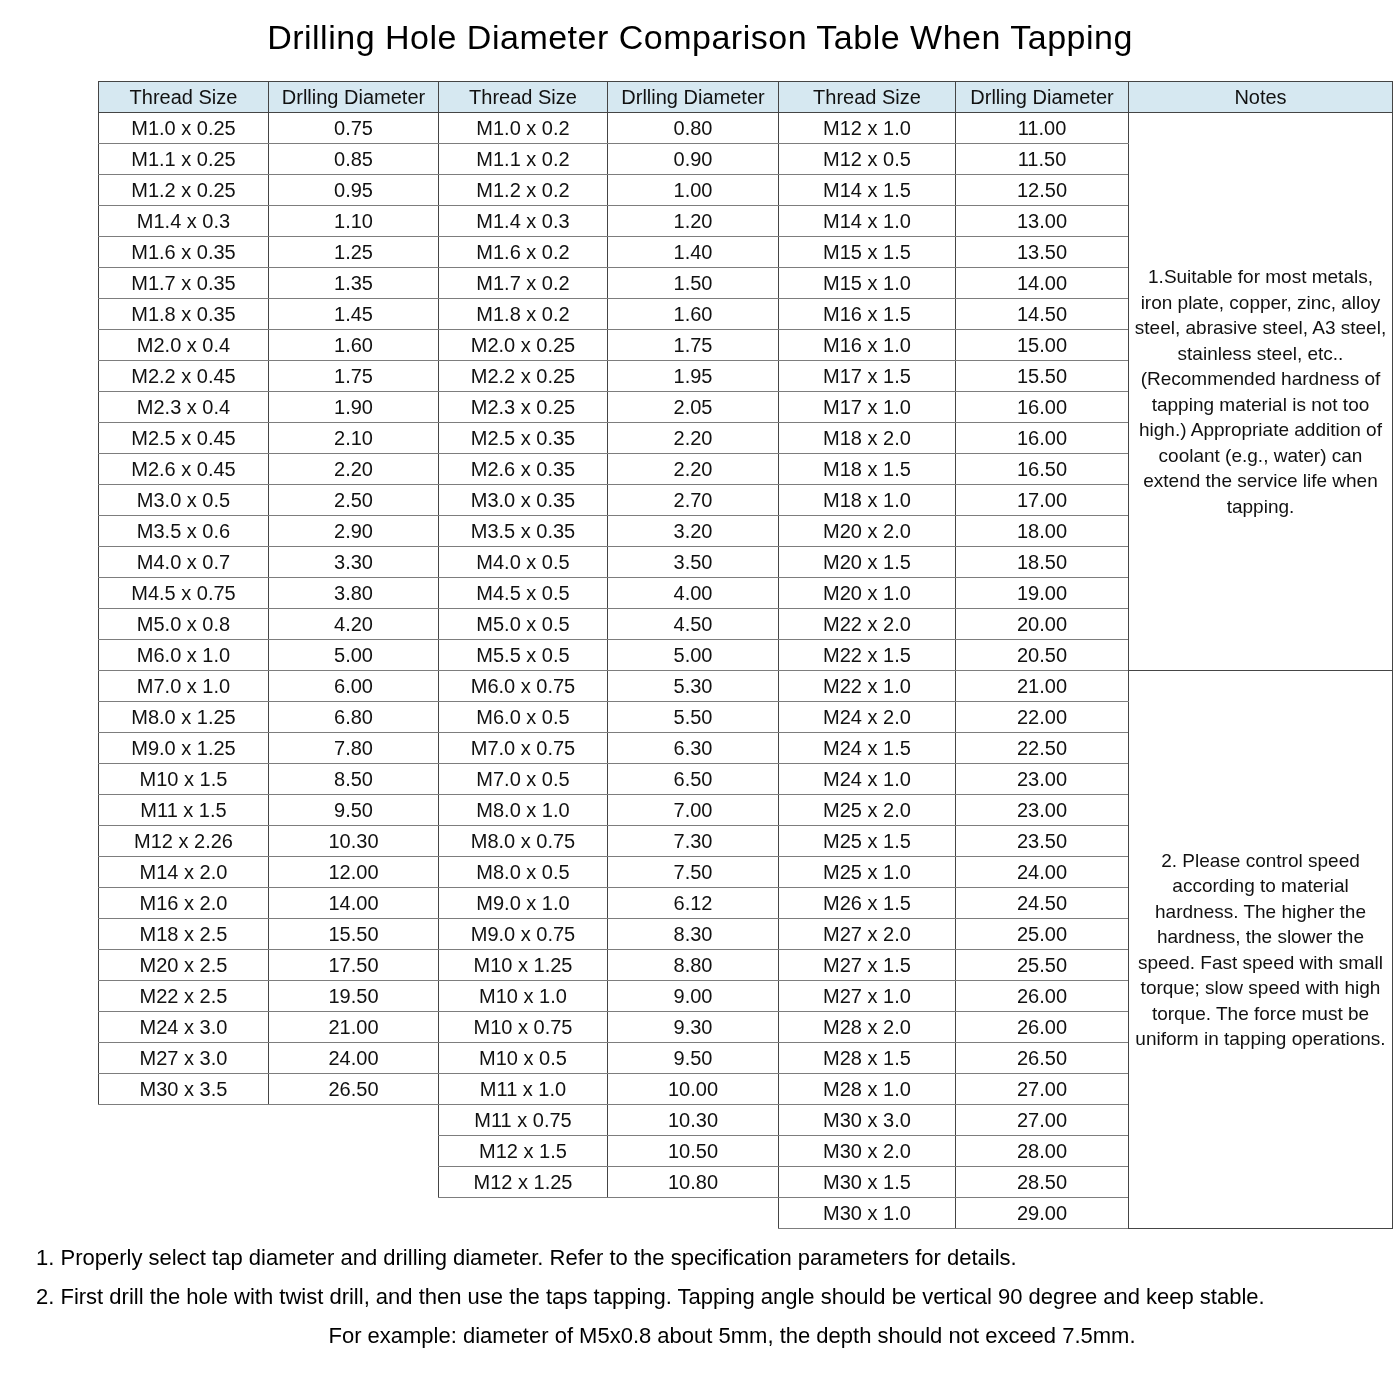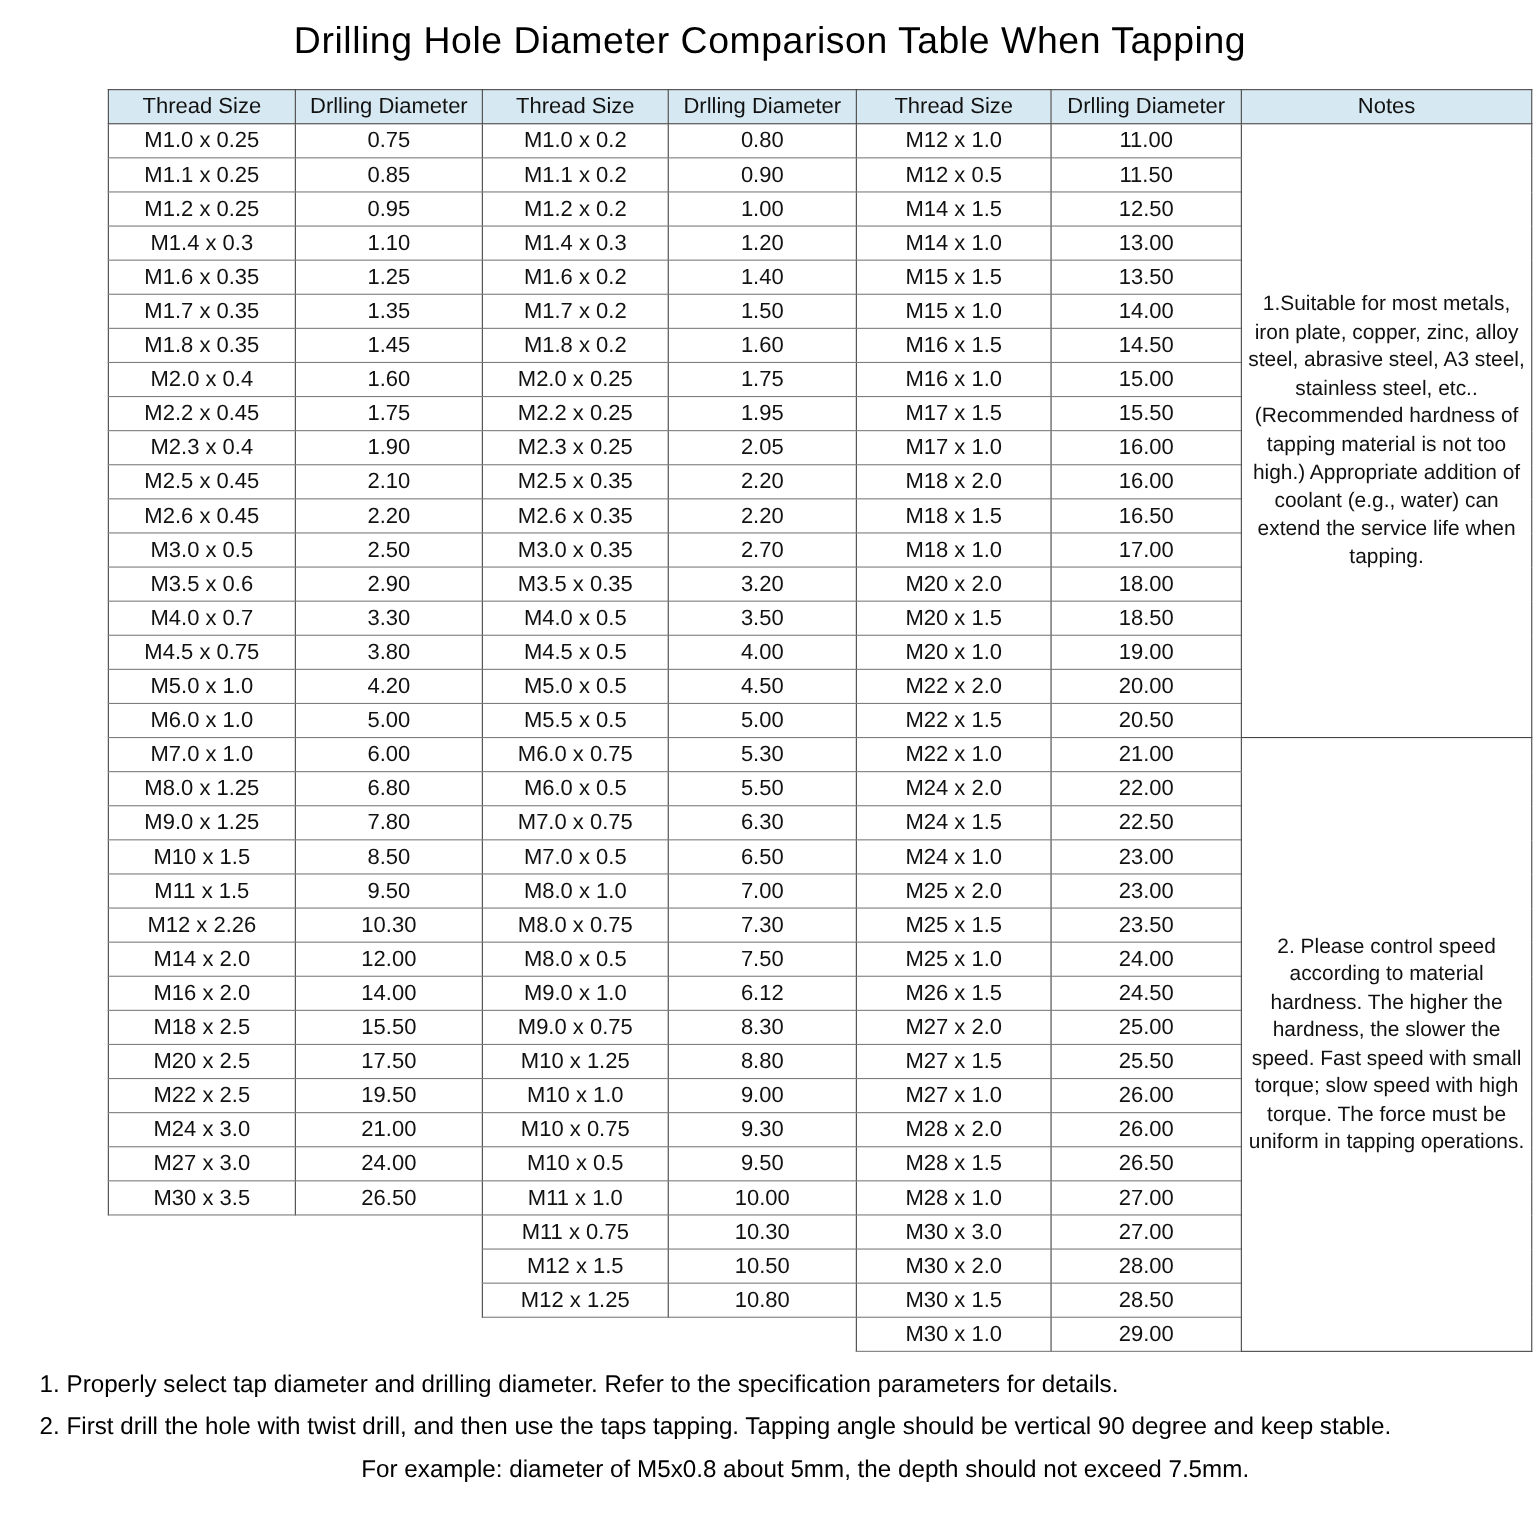--- a/index.html
+++ b/index.html
@@ -222,21 +222,21 @@
       </tr>
       <tr>
         <td>M4.5 x 0.75</td>
         <td>3.80</td>
         <td>M4.5 x 0.5</td>
         <td>4.00</td>
         <td>M20 x 1.0</td>
         <td>19.00</td>
       </tr>
       <tr>
-        <td>M5.0 x 1.0</td>
+        <td>M5.0 x 0.8</td>
         <td>4.20</td>
         <td>M5.0 x 0.5</td>
         <td>4.50</td>
         <td>M22 x 2.0</td>
         <td>20.00</td>
       </tr>
       <tr>
         <td>M6.0 x 1.0</td>
         <td>5.00</td>
         <td>M5.5 x 0.5</td>

